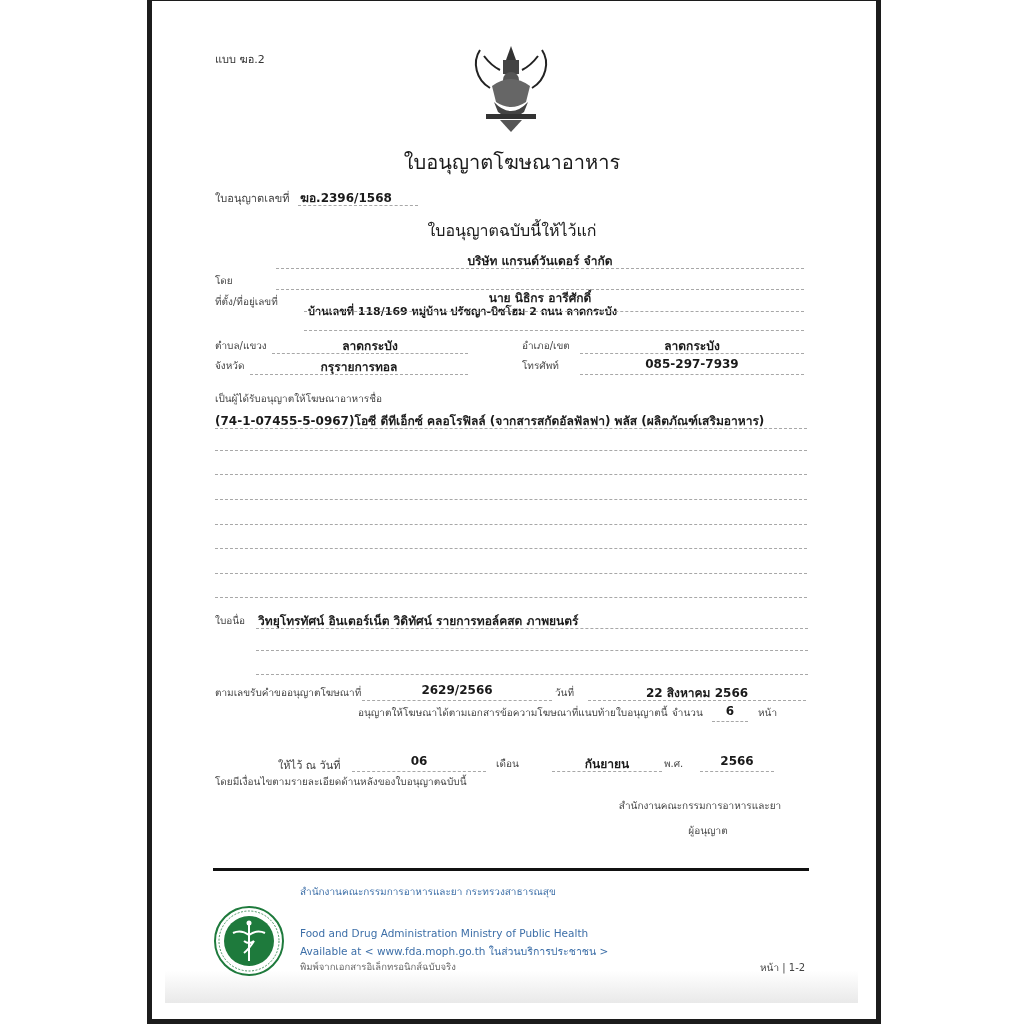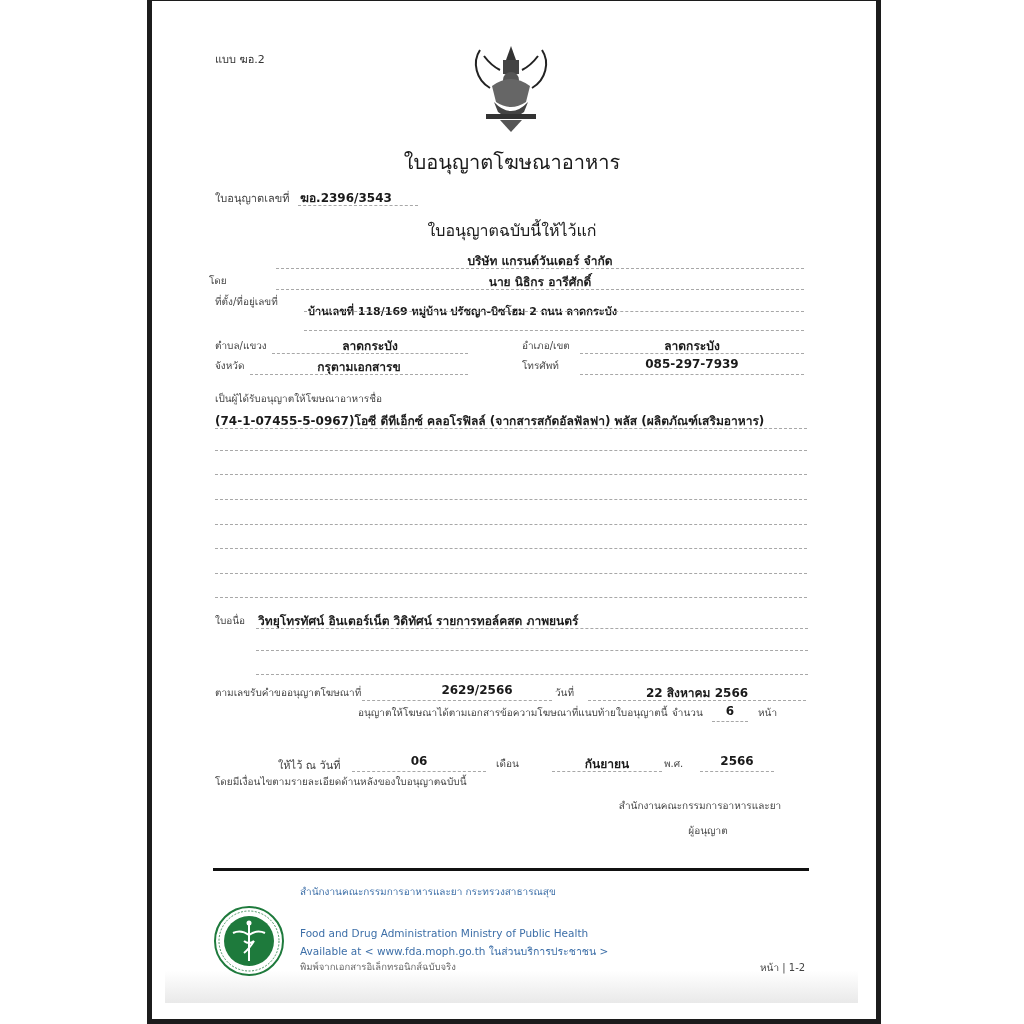--- a/index.html
+++ b/index.html
@@ -55,46 +55,46 @@
     <path d="M22 44 Q41 30 60 44 L56 60 Q41 70 26 60 Z" fill="#666"></path>
     <path d="M24 60 Q41 78 58 60 L54 70 Q41 80 28 70 Z" fill="#444"></path>
     <rect x="16" y="72" width="50" height="5" fill="#333"></rect>
     <path d="M30 78 L41 90 L52 78 Z" fill="#555"></path>
   </svg>
 </div>
 
 <div class="abs title">ใบอนุญาตโฆษณาอาหาร</div>
 
 <div class="abs lbl" style="left:215px; top:189px; font-size:11px;">ใบอนุญาตเลขที่</div>
-<div class="abs val" style="left:300px; top:188px;">ฆอ.2396/3543</div>
+<div class="abs val" style="left:300px; top:188px;">ฆอ.2396/1568</div>
 <div class="dots" style="left:298px; top:205px; width:120px;"></div>
 
 <div class="abs subtitle">ใบอนุญาตฉบับนี้ให้ไว้แก่</div>
 
 <div class="abs val center" style="left:276px; width:528px; top:251px;">บริษัท แกรนด์วันเดอร์ จำกัด</div>
 <div class="dots" style="left:276px; top:268px; width:528px;"></div>
 
-<div class="abs lbl" style="left:209px; top:273px;">โดย</div>
-<div class="abs val center" style="left:276px; width:528px; top:272px;">นาย นิธิกร อารีศักดิ์</div>
+<div class="abs lbl" style="left:215px; top:273px;">โดย</div>
+<div class="abs val center" style="left:276px; width:528px; top:288px;">นาย นิธิกร อารีศักดิ์</div>
 <div class="dots" style="left:276px; top:289px; width:528px;"></div>
 
 <div class="abs lbl" style="left:215px; top:294px;">ที่ตั้ง/ที่อยู่เลขที่</div>
 <div class="abs val" style="left:308px; top:302px; font-size:11px;">บ้านเลขที่ 118/169 หมู่บ้าน ปรัชญา-บิซโฮม 2 ถนน ลาดกระบัง</div>
 <div class="dots" style="left:304px; top:311px; width:500px;"></div>
 <div class="dots" style="left:304px; top:330px; width:500px;"></div>
 
 <div class="abs lbl" style="left:215px; top:338px;">ตำบล/แขวง</div>
 <div class="abs val center" style="left:272px; width:196px; top:336px;">ลาดกระบัง</div>
 <div class="dots" style="left:272px; top:353px; width:196px;"></div>
 <div class="abs lbl" style="left:522px; top:338px;">อำเภอ/เขต</div>
 <div class="abs val center" style="left:580px; width:224px; top:336px;">ลาดกระบัง</div>
 <div class="dots" style="left:580px; top:353px; width:224px;"></div>
 
 <div class="abs lbl" style="left:215px; top:358px;">จังหวัด</div>
-<div class="abs val center" style="left:250px; width:218px; top:357px;">กรุตามเอกสารข</div>
+<div class="abs val center" style="left:250px; width:218px; top:357px;">กรุรายการทอล</div>
 <div class="dots" style="left:250px; top:374px; width:218px;"></div>
 <div class="abs lbl" style="left:522px; top:358px;text-align:right;">โทรศัพท์</div>
 <div class="abs val center" style="left:580px; width:224px; top:357px;">085-297-7939</div>
 <div class="dots" style="left:580px; top:374px; width:224px;"></div>
 
 <div class="abs lbl" style="left:215px; top:391px;">เป็นผู้ได้รับอนุญาตให้โฆษณาอาหารชื่อ</div>
 <div class="abs val" style="left:215px; top:411px;">(74-1-07455-5-0967)โอซี ดีทีเอ็กซ์ คลอโรฟิลล์ (จากสารสกัดอัลฟัลฟา) พลัส (ผลิตภัณฑ์เสริมอาหาร)</div>
 <div class="dots" style="left:215px; top:428px; width:592px;"></div>
 <div class="dots" style="left:215px; top:450px; width:592px;"></div>
 <div class="dots" style="left:215px; top:474px; width:592px;"></div>
@@ -104,21 +104,21 @@
 <div class="dots" style="left:215px; top:573px; width:592px;"></div>
 <div class="dots" style="left:215px; top:597px; width:592px;"></div>
 
 <div class="abs lbl" style="left:215px; top:613px;">ใบอนื่อ</div>
 <div class="abs val" style="left:258px; top:611px;">วิทยุโทรทัศน์  อินเตอร์เน็ต  วิดิทัศน์ รายการทอล์คสด  ภาพยนตร์</div>
 <div class="dots" style="left:256px; top:628px; width:552px;"></div>
 <div class="dots" style="left:256px; top:650px; width:552px;"></div>
 <div class="dots" style="left:256px; top:674px; width:552px;"></div>
 
 <div class="abs lbl" style="left:215px; top:685px;">ตามเลขรับคำขออนุญาตโฆษณาที่</div>
-<div class="abs val center" style="left:362px; width:190px; top:683px;margin-left:20px;">2629/2566</div>
+<div class="abs val center" style="left:362px; width:190px; top:683px;">2629/2566</div>
 <div class="dots" style="left:362px; top:700px; width:190px;"></div>
 <div class="abs lbl" style="left:555px; top:685px;">วันที่</div>
 <div class="abs val center" style="left:588px; width:218px; top:683px;">22 สิงหาคม 2566</div>
 <div class="dots" style="left:588px; top:700px; width:218px;"></div>
 
 <div class="abs lbl" style="left:358px; top:705px;">อนุญาตให้โฆษณาได้ตามเอกสารข้อความโฆษณาที่แนบท้ายใบอนุญาตนี้</div>
 <div class="abs lbl" style="left:672px; top:705px;">จำนวน</div>
 <div class="abs val center" style="left:712px; width:36px; top:704px;">6</div>
 <div class="dots" style="left:712px; top:721px; width:36px;"></div>
 <div class="abs lbl" style="left:758px; top:705px;">หน้า</div>

